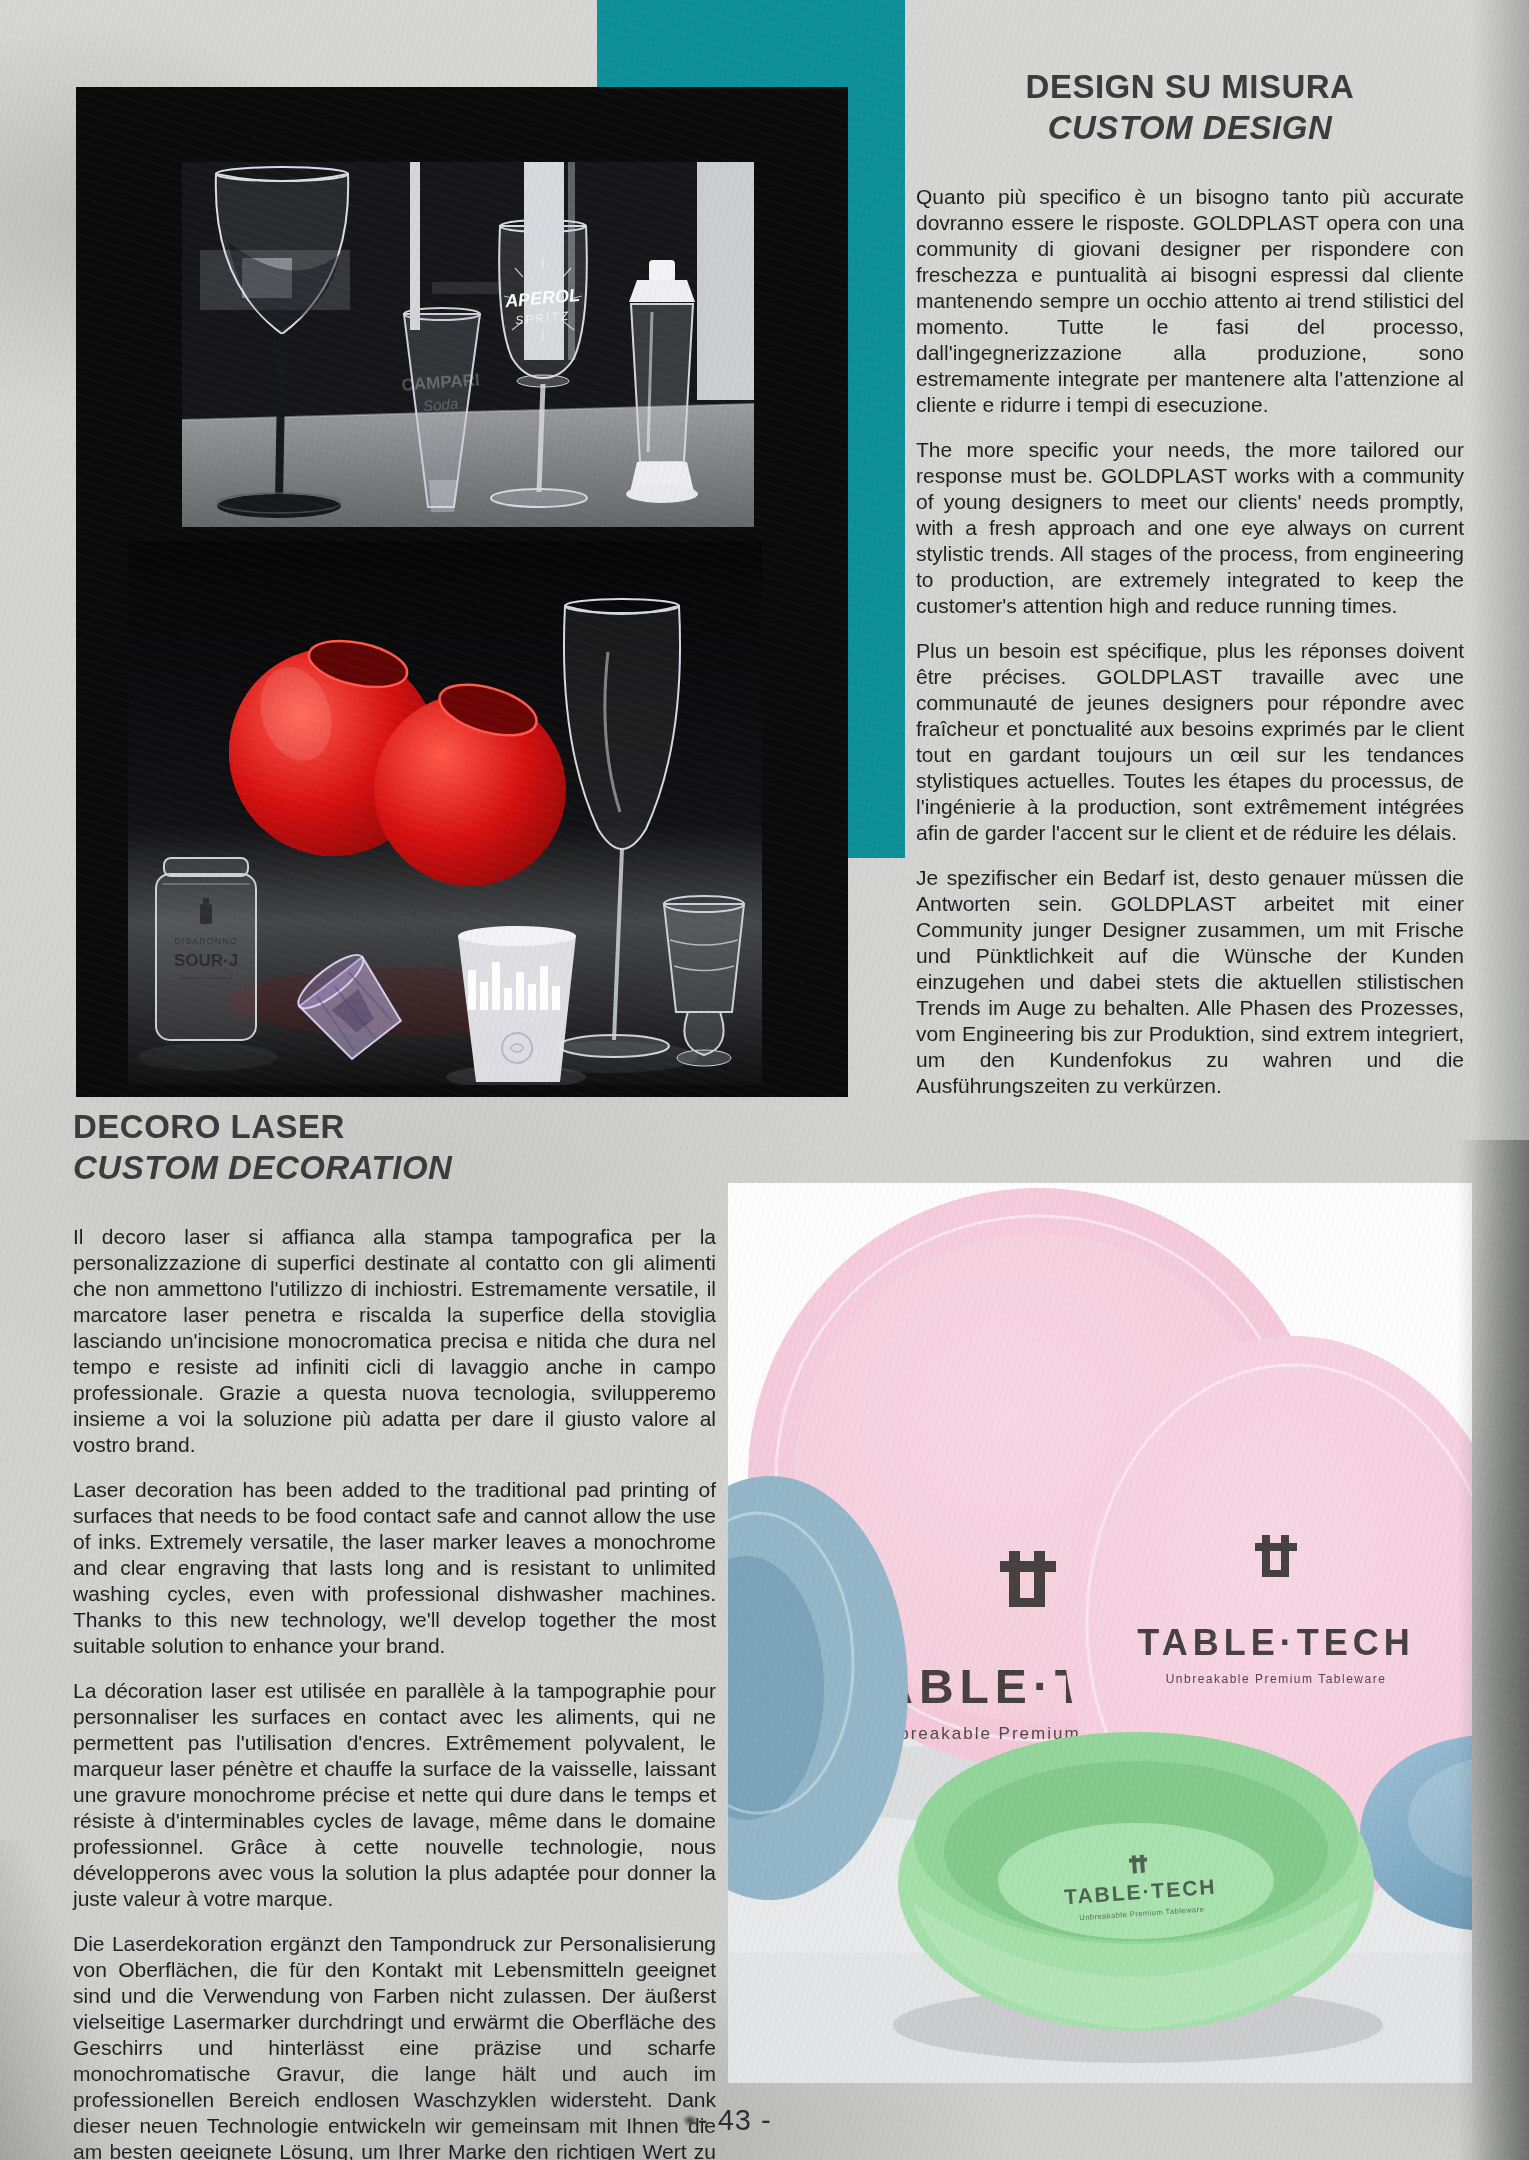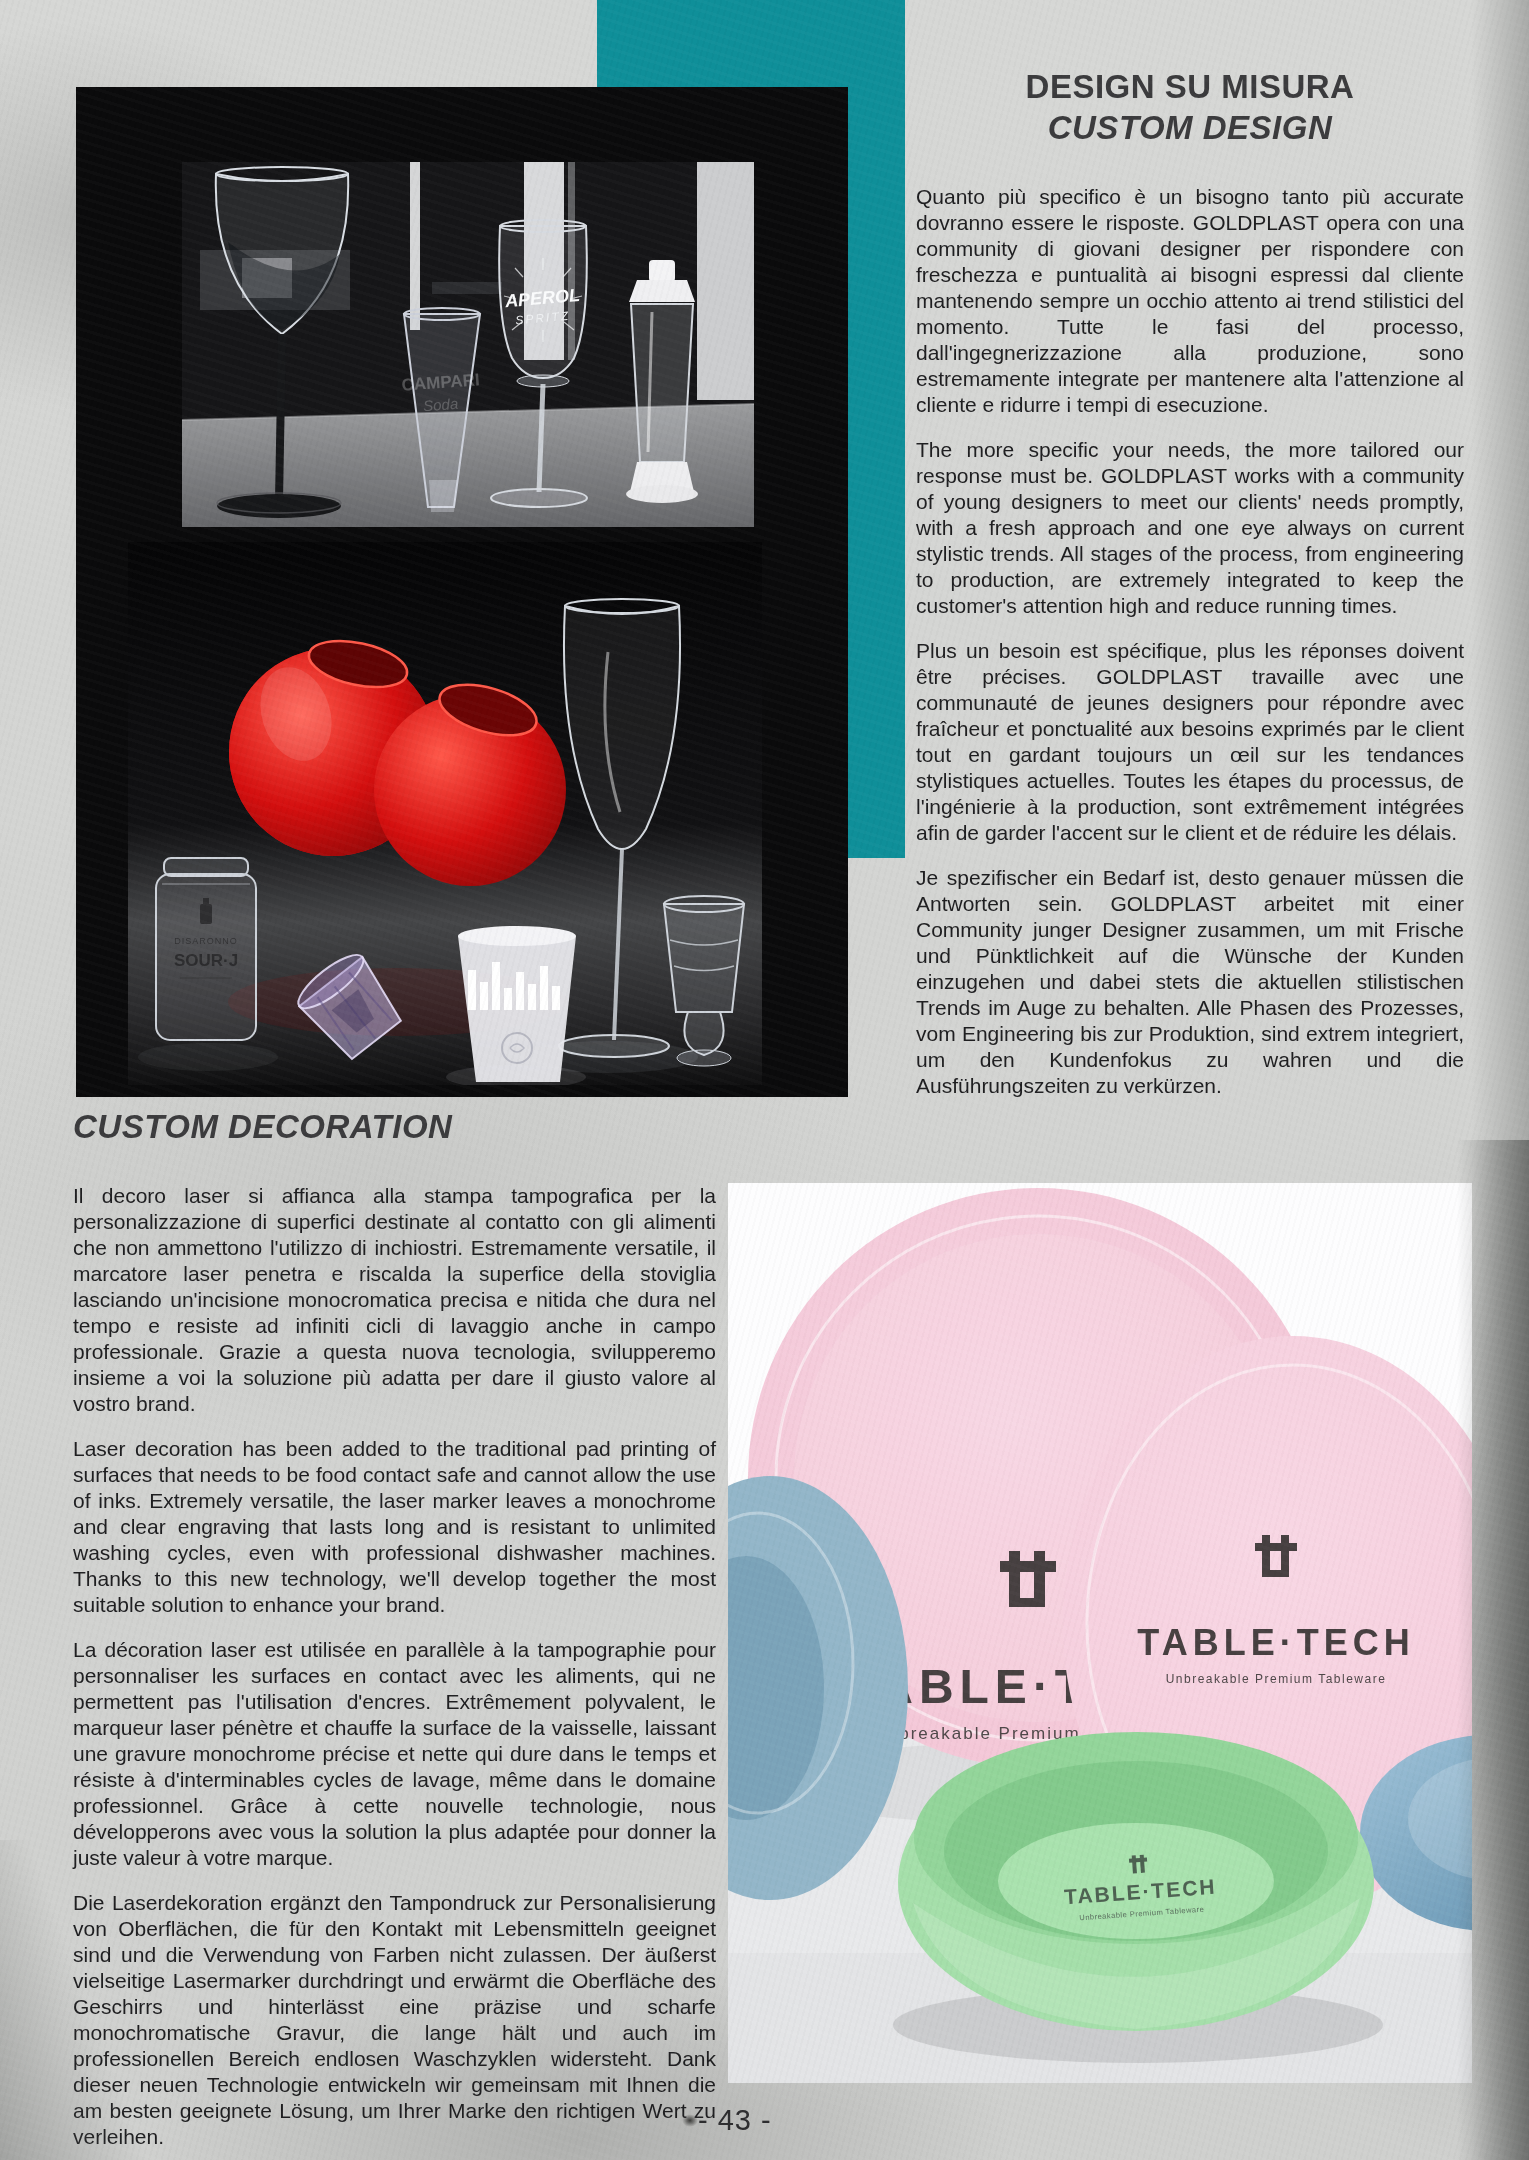--- a/index.html
+++ b/index.html
@@ -195,20 +195,21 @@
   <section class="col col-right">
     <h1>DESIGN SU MISURA</h1>
     <h2>CUSTOM DESIGN</h2>
     <p class="para first">Quanto più specifico è un bisogno tanto più accurate dovranno essere le risposte. GOLDPLAST opera con una community di giovani designer per rispondere con freschezza e puntualità ai bisogni espressi dal cliente mantenendo sempre un occhio attento ai trend stilistici del momento. Tutte le fasi del processo, dall'ingegnerizzazione alla produzione, sono estremamente integrate per mantenere alta l'attenzione al cliente e ridurre i tempi di esecuzione.</p>
     <p class="para ital">The more specific your needs, the more tailored our response must be. GOLDPLAST works with a community of young designers to meet our clients' needs promptly, with a fresh approach and one eye always on current stylistic trends. All stages of the process, from engineering to production, are extremely integrated to keep the customer's attention high and reduce running times.</p>
     <p class="para">Plus un besoin est spécifique, plus les réponses doivent être précises. GOLDPLAST travaille avec une communauté de jeunes designers pour répondre avec fraîcheur et ponctualité aux besoins exprimés par le client tout en gardant toujours un œil sur les tendances stylistiques actuelles. Toutes les étapes du processus, de l'ingénierie à la production, sont extrêmement intégrées afin de garder l'accent sur le client et de réduire les délais.</p>
     <p class="para ital">Je spezifischer ein Bedarf ist, desto genauer müssen die Antworten sein. GOLDPLAST arbeitet mit einer Community junger Designer zusammen, um mit Frische und Pünktlichkeit auf die Wünsche der Kunden einzugehen und dabei stets die aktuellen stilistischen Trends im Auge zu behalten. Alle Phasen des Prozesses, vom Engineering bis zur Produktion, sind extrem integriert, um den Kundenfokus zu wahren und die Ausführungszeiten zu verkürzen.</p>
   </section>
 
   <section class="col col-left">
+    <h1>DECORO LASER</h1>
     <h2>CUSTOM DECORATION</h2>
     <p class="para first">Il decoro laser si affianca alla stampa tampografica per la personalizzazione di superfici destinate al contatto con gli alimenti che non ammettono l'utilizzo di inchiostri. Estremamente versatile, il marcatore laser penetra e riscalda la superfice della stoviglia lasciando un'incisione monocromatica precisa e nitida che dura nel tempo e resiste ad infiniti cicli di lavaggio anche in campo professionale. Grazie a questa nuova tecnologia, svilupperemo insieme a voi la soluzione più adatta per dare il giusto valore al vostro brand.</p>
     <p class="para ital">Laser decoration has been added to the traditional pad printing of surfaces that needs to be food contact safe and cannot allow the use of inks. Extremely versatile, the laser marker leaves a monochrome and clear engraving that lasts long and is resistant to unlimited washing cycles, even with professional dishwasher machines. Thanks to this new technology, we'll develop together the most suitable solution to enhance your brand.</p>
     <p class="para">La décoration laser est utilisée en parallèle à la tampographie pour personnaliser les surfaces en contact avec les aliments, qui ne permettent pas l'utilisation d'encres. Extrêmement polyvalent, le marqueur laser pénètre et chauffe la surface de la vaisselle, laissant une gravure monochrome précise et nette qui dure dans le temps et résiste à d'interminables cycles de lavage, même dans le domaine professionnel. Grâce à cette nouvelle technologie, nous développerons avec vous la solution la plus adaptée pour donner la juste valeur à votre marque.</p>
     <p class="para ital">Die Laserdekoration ergänzt den Tampondruck zur Personalisierung von Oberflächen, die für den Kontakt mit Lebensmitteln geeignet sind und die Verwendung von Farben nicht zulassen. Der äußerst vielseitige Lasermarker durchdringt und erwärmt die Oberfläche des Geschirrs und hinterlässt eine präzise und scharfe monochromatische Gravur, die lange hält und auch im professionellen Bereich endlosen Waschzyklen widersteht. Dank dieser neuen Technologie entwickeln wir gemeinsam mit Ihnen die am besten geeignete Lösung, um Ihrer Marke den richtigen Wert zu verleihen.</p>
   </section>
 
   <svg class="plates-photo" width="744" height="900" viewBox="0 0 744 900">
     <defs>
       <radialGradient id="pinkg" cx=".45" cy=".4" r=".9">

